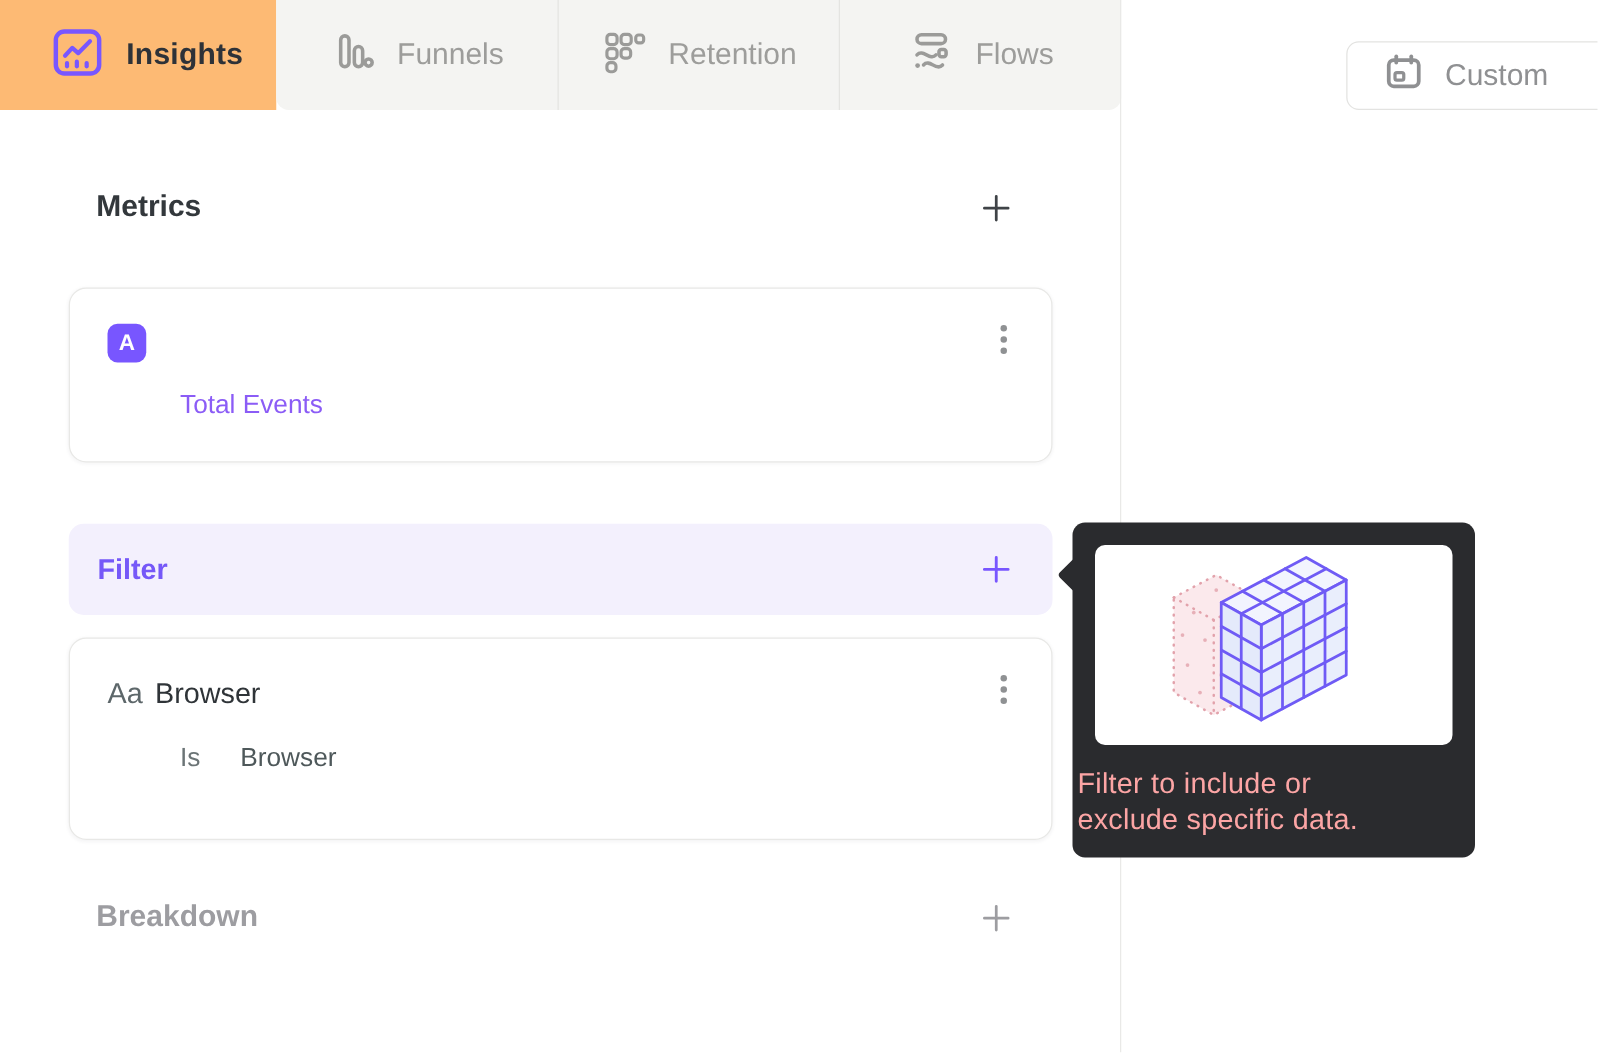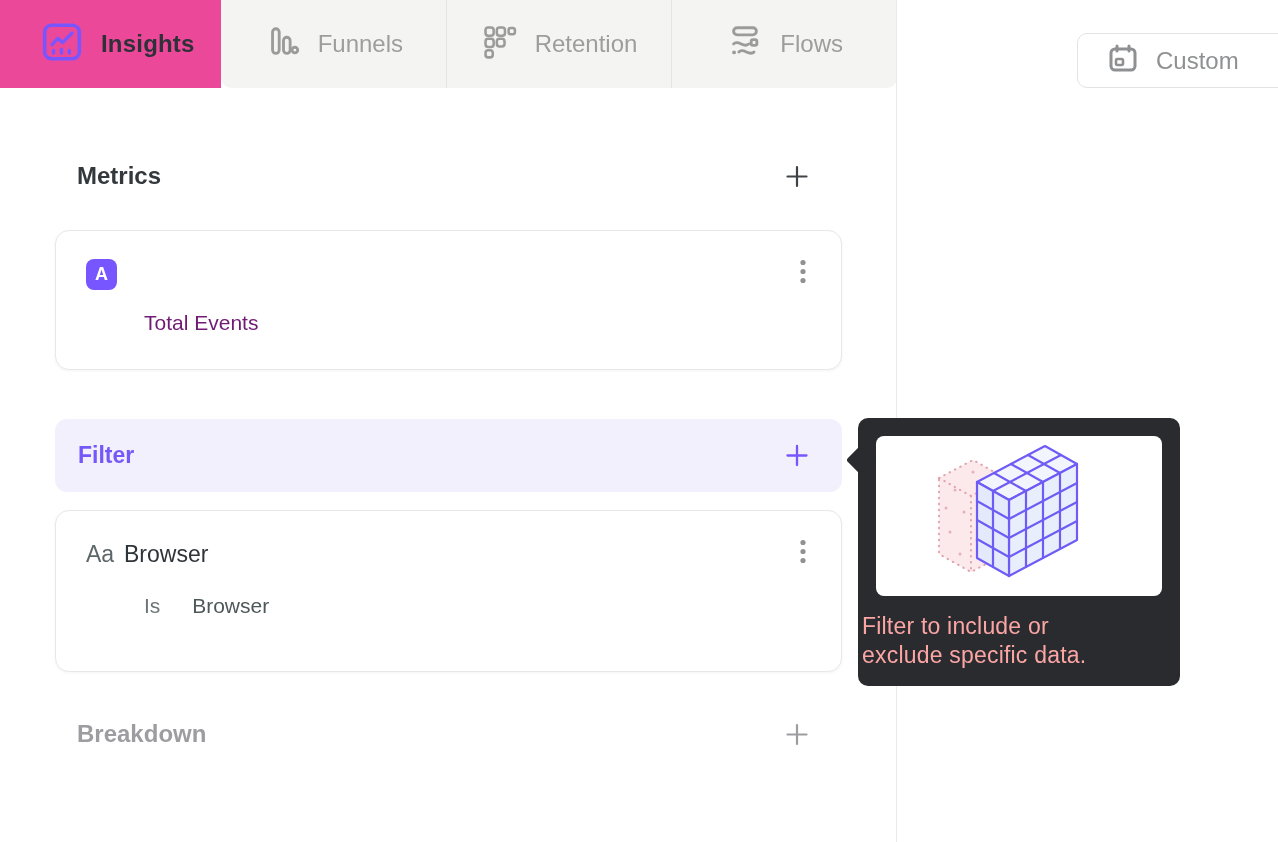--- a/index.html
+++ b/index.html
@@ -2,21 +2,21 @@
 <html><head>
 <meta charset="utf-8">
 <style>
   * { margin:0; padding:0; box-sizing:border-box; }
   html,body { width:1278px; height:842px; background:#ffffff;
     font-family:"Liberation Sans", sans-serif; overflow:hidden; position:relative; }
 
   
   .tabbar { position:absolute; left:0; top:0; height:88px; width:897px; }
   .tab-active { position:absolute; left:0; top:0; width:221px; height:88px;
-    background:#ec4899; display:flex; align-items:center; padding-left:40px; gap:17px;
+    background:#fdba74; display:flex; align-items:center; padding-left:40px; gap:17px;
     cursor:pointer; }
   .tab-active .tab-label { font-size:24px; font-weight:600; color:#2e3238; letter-spacing:.2px; }
   .tabs-gray { position:absolute; left:221px; top:0; width:676px; height:88px;
     background:#f4f4f2; border-radius:0 0 10px 10px; display:flex; }
   .tab { flex:1 1 0; display:flex; align-items:center; justify-content:center; gap:16px;
     cursor:pointer; }
   .tab + .tab { border-left:1px solid #e4e4e1; }
   .tab .tab-label { font-size:24px; font-weight:500; color:#9d9d9b; }
 
   .v-divider { position:absolute; left:896px; top:0; bottom:0; width:1px; background:#e9e9e7; }
@@ -38,21 +38,21 @@
 
   .card { position:absolute; left:55px; width:787px; background:#ffffff;
     border:1px solid #e8e8e6; border-radius:14px;
     box-shadow:0 1px 3px rgba(45,35,66,.05); padding:25px 30px; }
   .card-row1 { display:flex; align-items:center; }
   .badge { width:31px; height:31px; border-radius:8px; background:#7856FF; color:#fff;
     display:flex; align-items:center; justify-content:center;
     font-size:18px; font-weight:700; }
   .card-title { margin-left:23px; font-size:23px; font-weight:500; color:#2f3438; }
   .kebab { margin-left:auto; cursor:pointer; padding:2px 4px; }
-  .card-sub { margin-top:19px; padding-left:58px; font-size:21px; color:#701a75; }
+  .card-sub { margin-top:19px; padding-left:58px; font-size:21px; color:#8b5cf6; }
   .type-glyph { font-size:23px; color:#5d676a; font-weight:500; width:36px; }
   .card-title.after-glyph { margin-left:18px; }
   .cond { margin-top:22px; padding-left:58px; font-size:21px; }
   .cond .op { color:#6b7476; margin-right:26px; }
   .cond .val { color:#4e585a; }
 
   .filter-row { position:absolute; left:55px; top:419px; width:787px; height:73px;
     background:#f3f0fd; border-radius:12px; display:flex; align-items:center;
     justify-content:space-between; padding:0 32px 0 23px;text-align:center; }
   .filter-row .heading { font-size:23px; font-weight:600; color:#7558f8; }
@@ -130,21 +130,21 @@
     <svg width="34" height="34" viewBox="0 0 34 34" fill="none">
       <line x1="11" y1="4" x2="11" y2="9" stroke="#8f9092" stroke-width="3" stroke-linecap="round"></line>
       <line x1="23" y1="4" x2="23" y2="9" stroke="#8f9092" stroke-width="3" stroke-linecap="round"></line>
       <rect x="5" y="7" width="24" height="21" rx="4" stroke="#8f9092" stroke-width="3"></rect>
       <rect x="10" y="17" width="7" height="6" rx="1.5" stroke="#8f9092" stroke-width="2.6"></rect>
     </svg>
   </span>
   <span class="btn-label">Custom</span>
 </div>
 
-<div class="section-row" style="top:154px;">
+<div class="section-row" style="top:144px;">
   <span class="heading">Metrics</span>
   <span class="add-btn">
     <svg width="27" height="27" viewBox="0 0 26 26">
       <path d="M13 3.5 V22.5 M3.5 13 H22.5" stroke="#3f4347" stroke-width="2.2" stroke-linecap="round" fill="none"></path>
     </svg>
   </span>
 </div>
 
 <div class="card" style="top:230px; height:140px;">
   <div class="card-row1">

